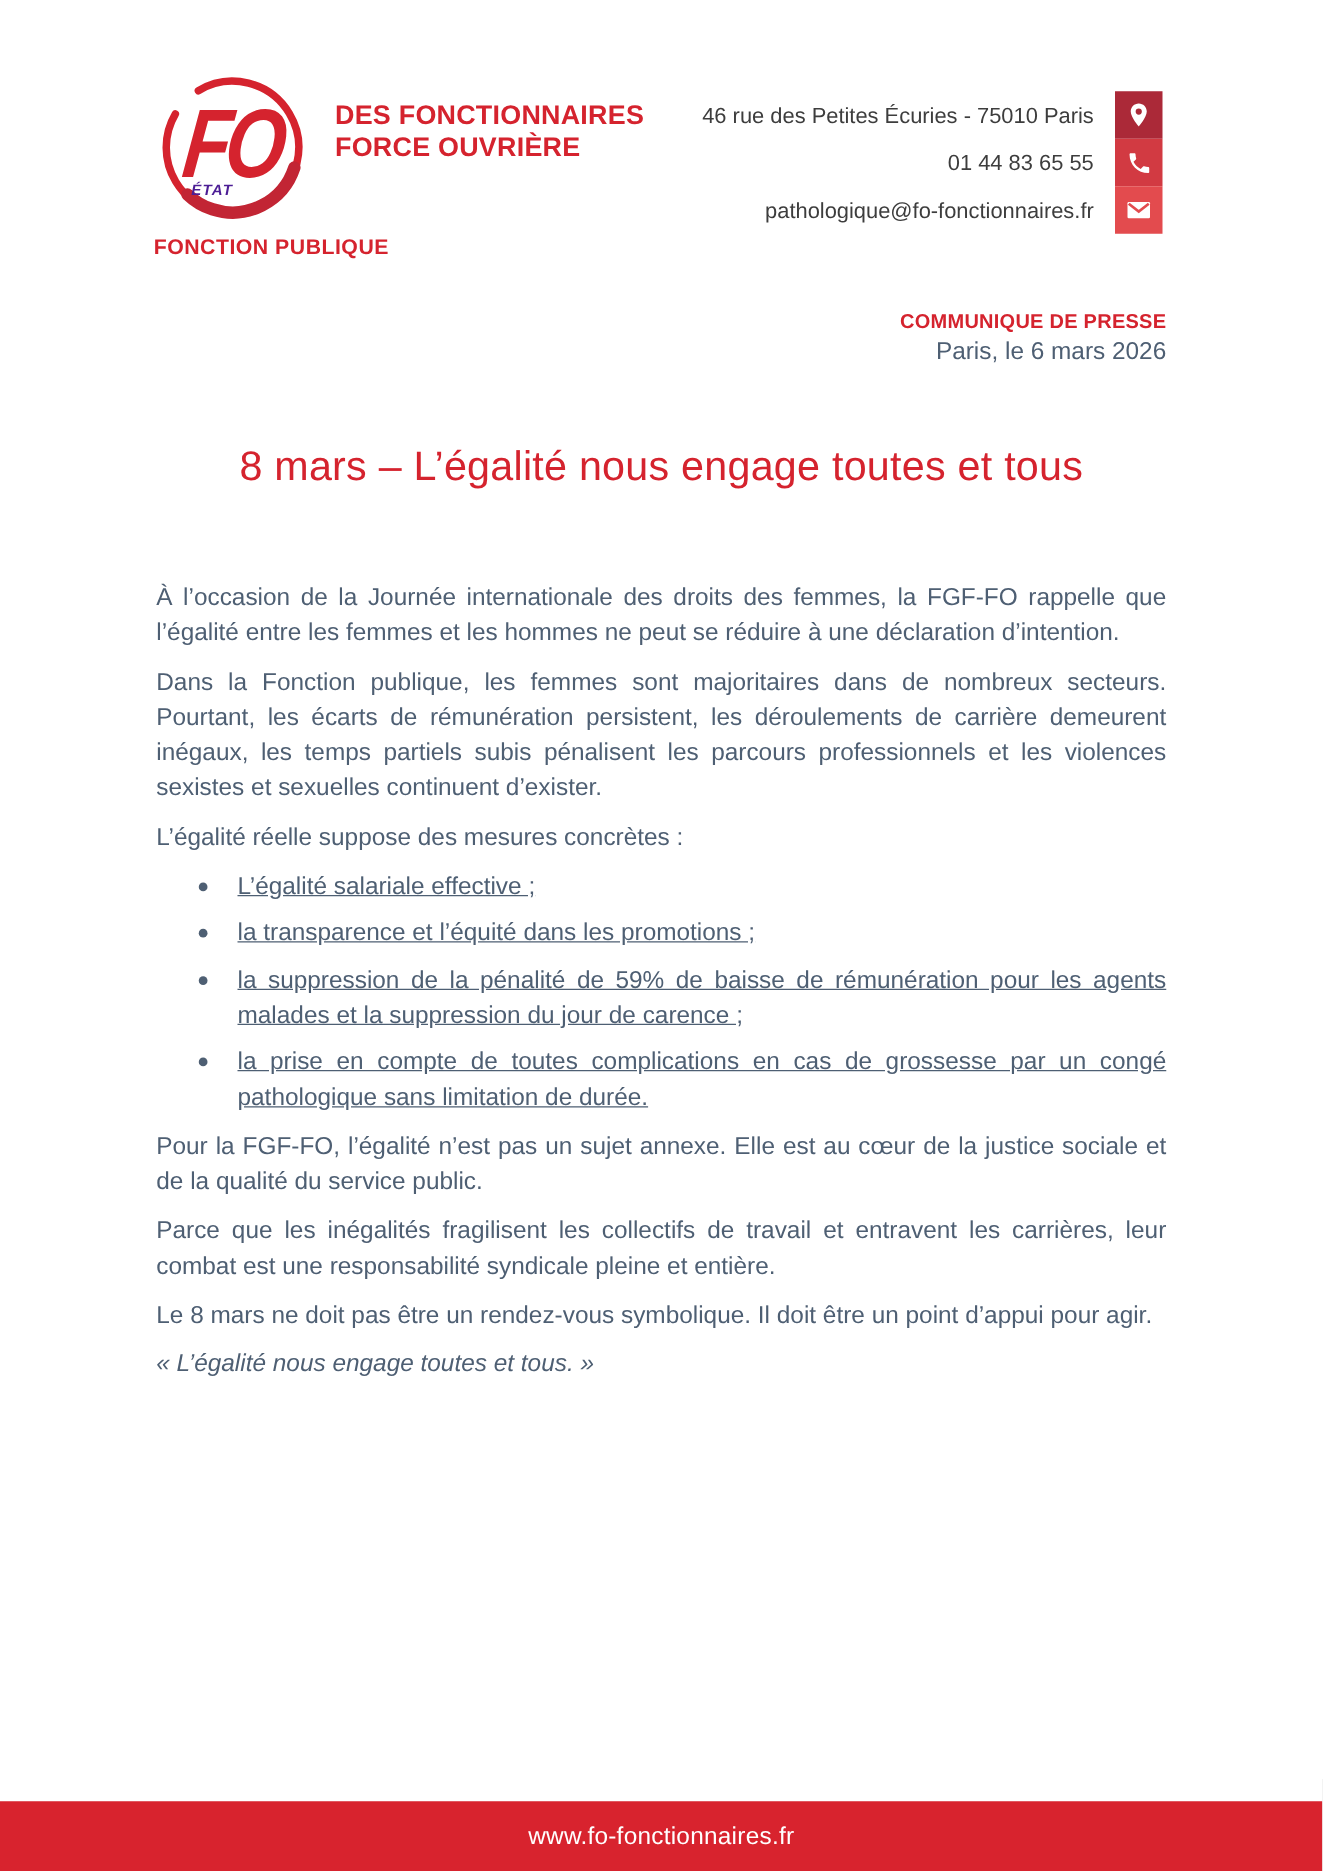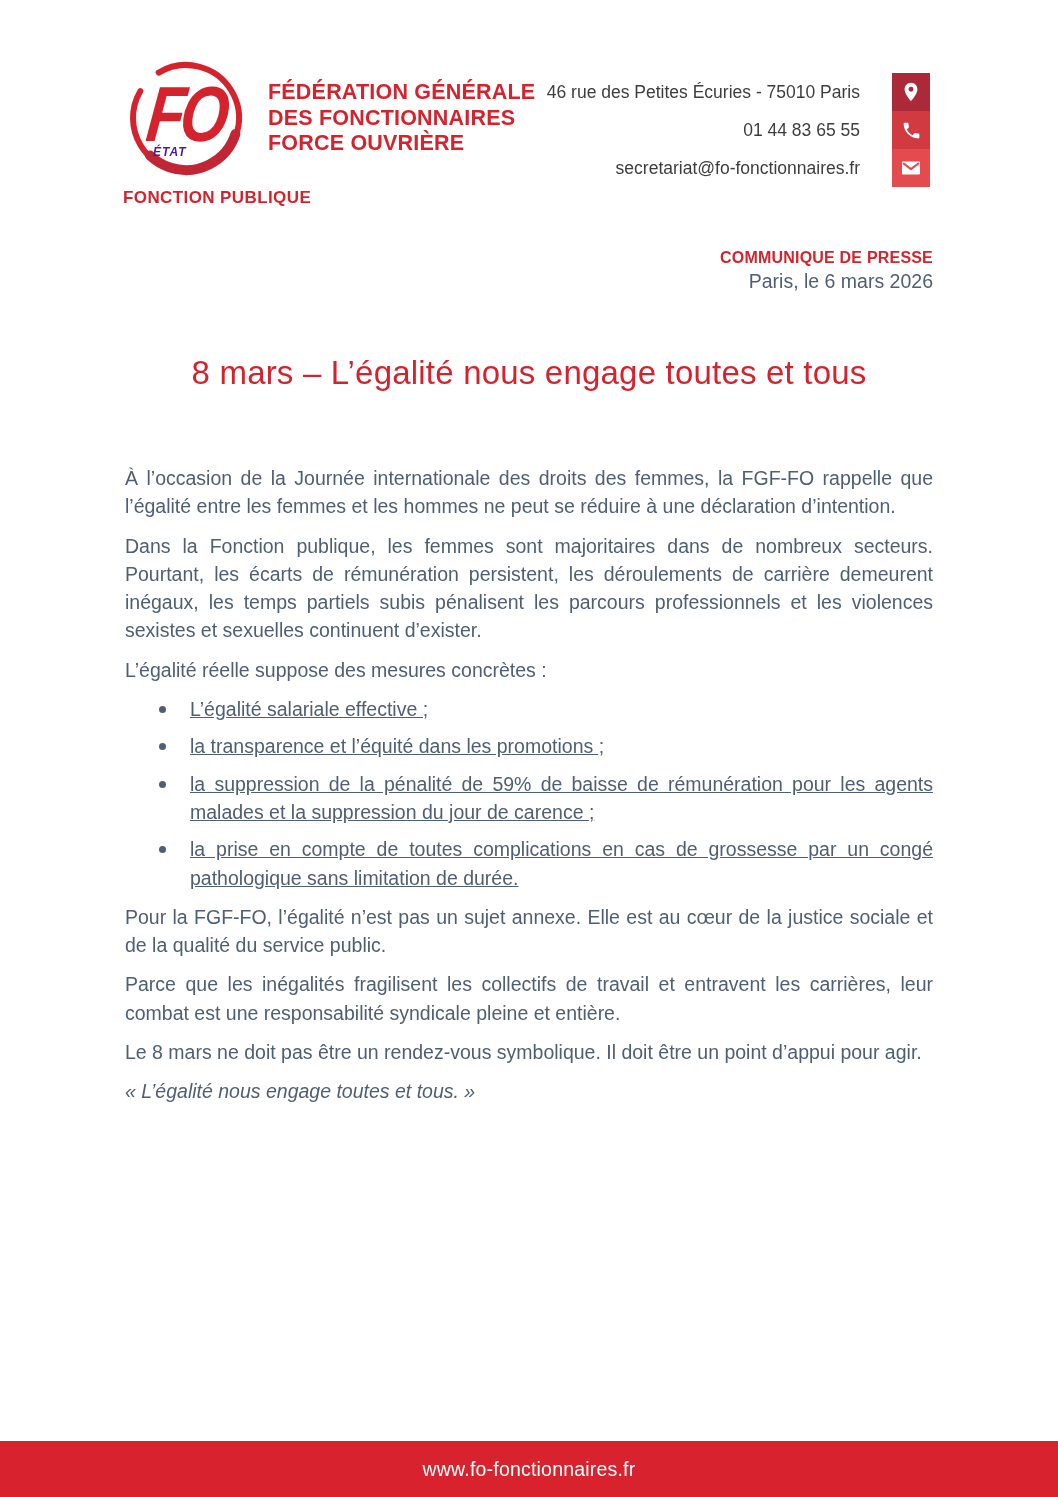--- a/index.html
+++ b/index.html
@@ -53,21 +53,21 @@
 
   .contact{
     position:absolute;top:73px;right:128px;
   }
   .contact-row{
     display:flex;align-items:center;justify-content:flex-end;
     height:38px;
   }
   .contact-text{
     font-size:17.5px;color:var(--contact-text);
-    margin-right:32px;white-space:nowrap;
+    margin-right:17px;white-space:nowrap;
   }
   .icon-box{
     width:38px;height:38px;flex:0 0 38px;
     display:flex;align-items:center;justify-content:center;
   }
   .icon-box.dark{background:var(--icon-block-dark);}
   .icon-box.mid{background:var(--icon-block-mid);}
   .icon-box.light{background:var(--icon-block-light);}
 
   
@@ -128,21 +128,20 @@
     <svg width="120" height="122" viewBox="0 0 120 122">
       <circle cx="60" cy="60" r="53" fill="none" stroke="#d5232e" stroke-width="6" stroke-dasharray="306 27" transform="rotate(239 60 60)" stroke-linecap="round"></circle>
       <circle cx="60" cy="60" r="52" fill="none" stroke="#c22534" stroke-width="10" stroke-dasharray="105 228" transform="rotate(18 60 60)" stroke-linecap="round"></circle>
     </svg>
     <span class="logo-fo">FO</span>
     <span class="logo-etat">ÉTAT</span>
   </div>
   <div class="logo-caption">FONCTION PUBLIQUE</div>
 
   <div class="org-lines">
-    <div>FÉDÉRATION GÉNÉRALE</div>
     <div>DES FONCTIONNAIRES</div>
     <div>FORCE OUVRIÈRE</div>
   </div>
 
   <div class="contact">
     <div class="contact-row">
       <span class="contact-text">46 rue des Petites Écuries - 75010 Paris</span>
       <span class="icon-box dark">
         <svg width="22" height="22" viewBox="0 0 24 24">
           <path fill="#ffffff" d="M12 2C8.14 2 5 5.14 5 9c0 5.25 7 13 7 13s7-7.75 7-13c0-3.86-3.14-7-7-7zm0 9.7a2.7 2.7 0 1 1 0-5.4 2.7 2.7 0 0 1 0 5.4z"></path>
@@ -151,21 +150,21 @@
     </div>
     <div class="contact-row">
       <span class="contact-text">01 44 83 65 55</span>
       <span class="icon-box mid">
         <svg width="21" height="21" viewBox="0 0 24 24">
           <path fill="#ffffff" d="M6.62 10.79c1.44 2.83 3.76 5.15 6.59 6.59l2.2-2.2c.27-.27.67-.36 1.02-.25 1.12.37 2.33.57 3.57.57.55 0 1 .45 1 1V20c0 .55-.45 1-1 1-9.39 0-17-7.61-17-17 0-.55.45-1 1-1h3.5c.55 0 1 .45 1 1 0 1.25.2 2.45.57 3.57.11.35.03.74-.25 1.02l-2.2 2.2z"></path>
         </svg>
       </span>
     </div>
     <div class="contact-row">
-      <span class="contact-text">secretariat@fo-fonctionnaires.fr</span>
+      <span class="contact-text">pathologique@fo-fonctionnaires.fr</span>
       <span class="icon-box light">
         <svg width="24" height="24" viewBox="0 0 24 24">
           <rect x="3" y="5.5" width="18" height="13" rx="1" fill="#ffffff"></rect>
           <path d="M4 7l8 6.2L20 7" fill="none" stroke="#e34b4e" stroke-width="2.2"></path>
         </svg>
       </span>
     </div>
   </div>
 
   <div class="kicker-block">

